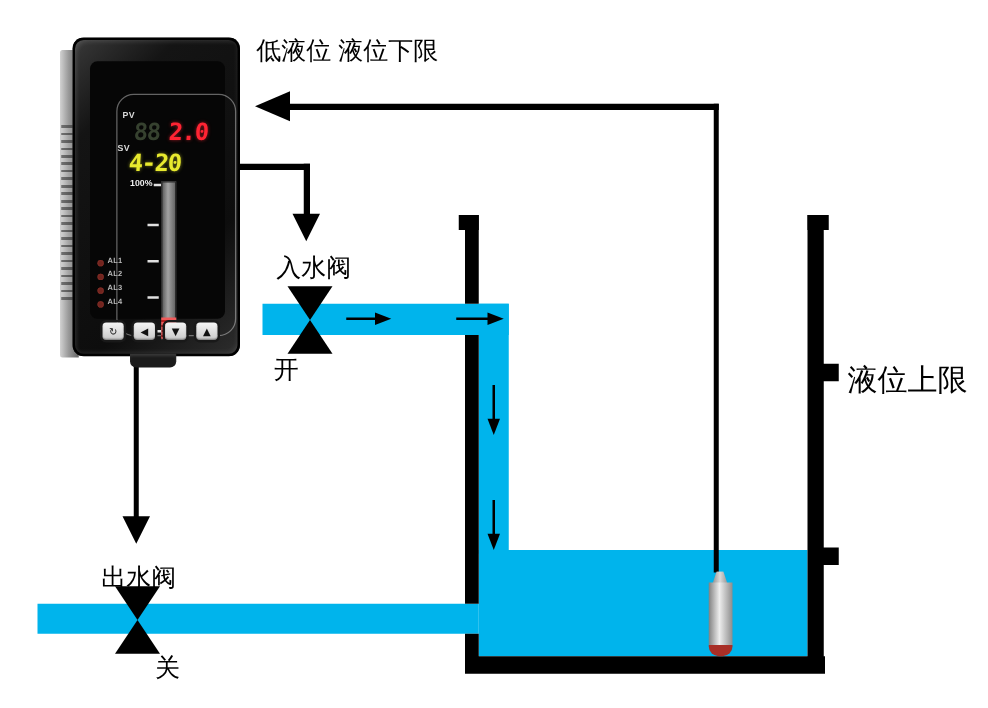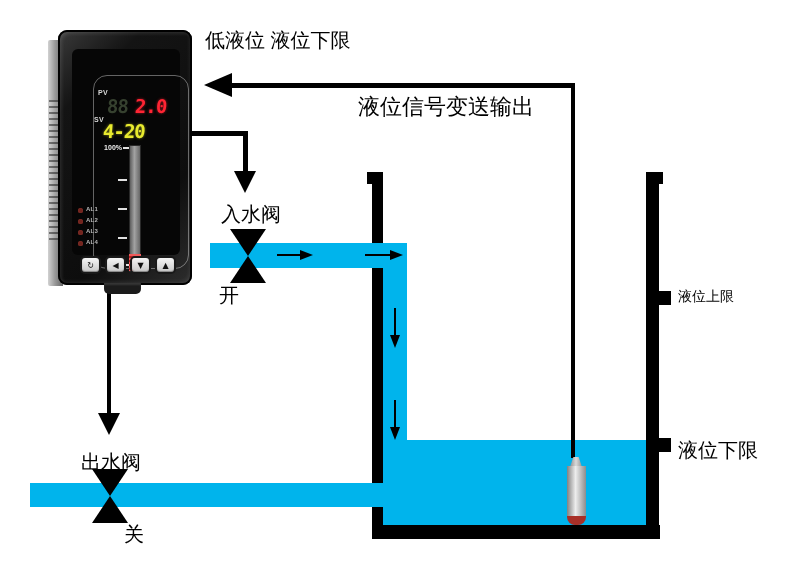--- a/index.html
+++ b/index.html
@@ -151,21 +151,19 @@
           <span>▼</span>
         </div>
       <div class="inst-btn" style="left:99px;">
           <span>▲</span>
         </div>
     </div>
     <div id="inst-tab"></div>
   </div>
 
   <div class="cjk" style="left:205px;top:27px;font-size:20px;font-weight:500;">低液位 液位下限</div>
-  <div class="cjk" style="left:358px;top:92px;font-size:22px;font-weight:500;">液位信号变送输出</div>
   <div class="cjk" style="left:221px;top:201px;font-size:20px;">入水阀</div>
   <div class="cjk" style="left:219px;top:282px;font-size:20px;">开</div>
   <div class="cjk" style="left:81px;top:449px;font-size:20px;">出水阀</div>
   <div class="cjk" style="left:124px;top:521px;font-size:20px;">关</div>
-  <div class="cjk" style="left:678px;top:288px;font-size:14px;">液位上限</div>
-  <div class="cjk" style="left:678px;top:437px;font-size:20px;">液位下限</div>
+  <div class="cjk" style="left:678px;top:288px;font-size:24px;">液位上限</div>
 
 </div>
 
 </body></html>

